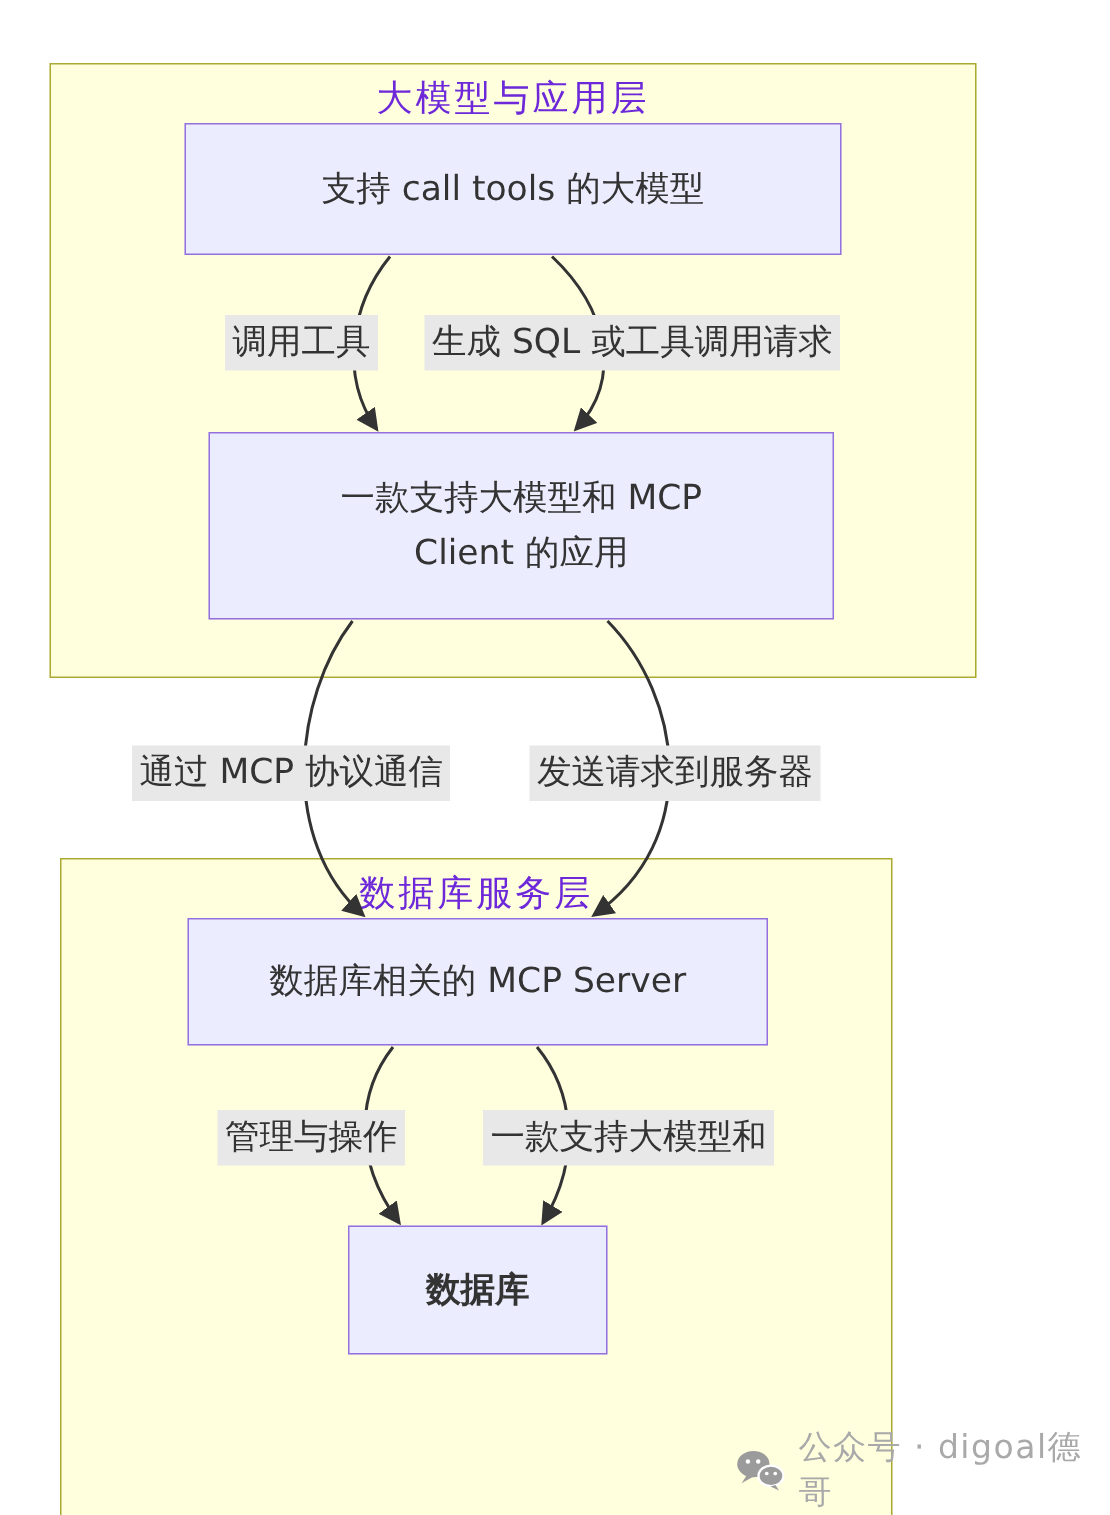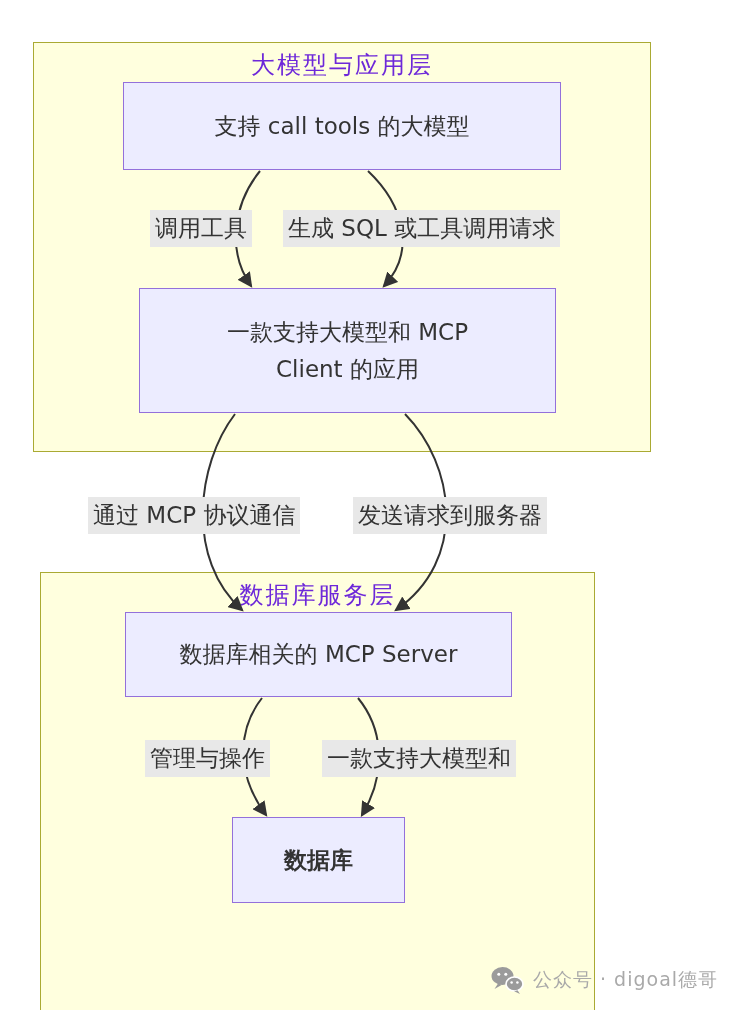--- a/index.html
+++ b/index.html
@@ -20,21 +20,21 @@
     text-align:center;font-size:23px;color:#333333;z-index:3;line-height:1.6;
   }
   .edge-label{
     position:absolute;background:#e8e8e8;color:#333333;font-size:23px;
     padding:4px 5px;white-space:nowrap;z-index:4;line-height:1.25;
   }
   .footer{
     position:absolute;left:490px;top:960px;height:40px;
     display:flex;align-items:center;gap:9px;z-index:5;
   }
-  .footer-text{color:#a9a9a9;font-size:19px;letter-spacing:1px;text-align:right;}
+  .footer-text{color:#a9a9a9;font-size:22px;letter-spacing:1px;}
   .wechat-icon{display:block;}
 </style>
 </head>
 <body>
 
 <div class="stage">
 
   <div class="cluster" style="left:33px;top:42px;width:618px;height:410px;">
     <div class="cluster-title">大模型与应用层</div>
   </div>

